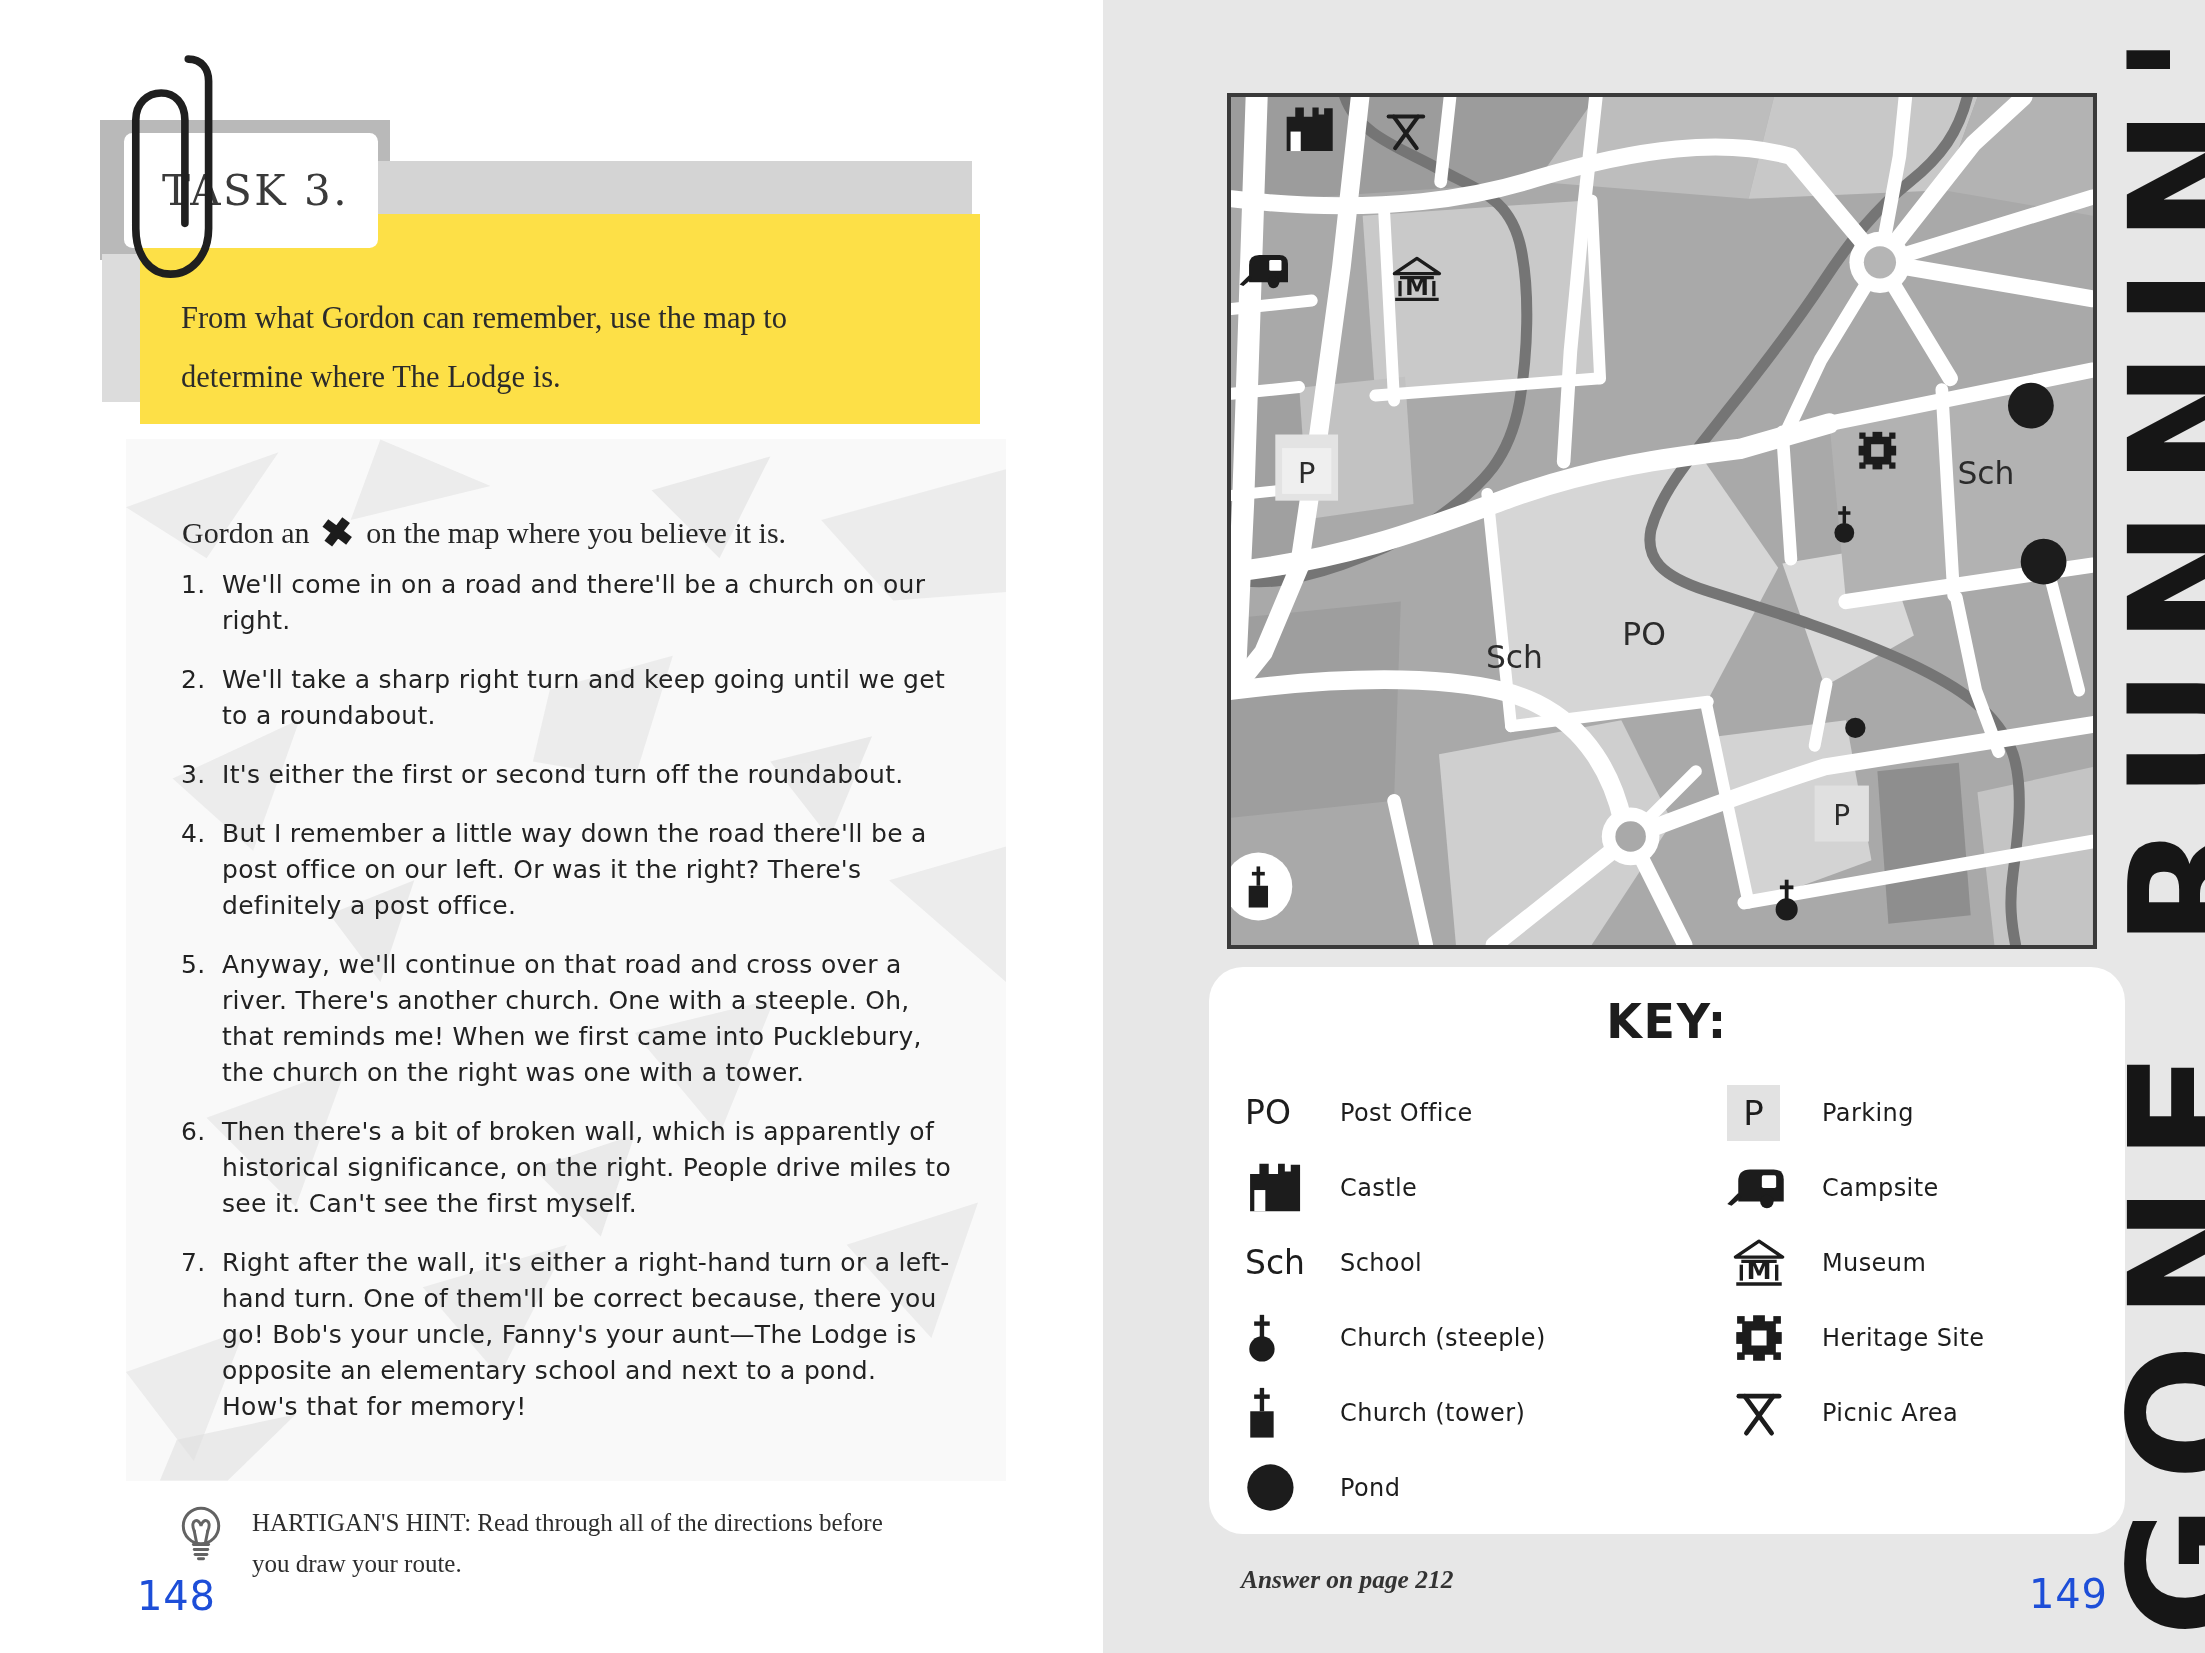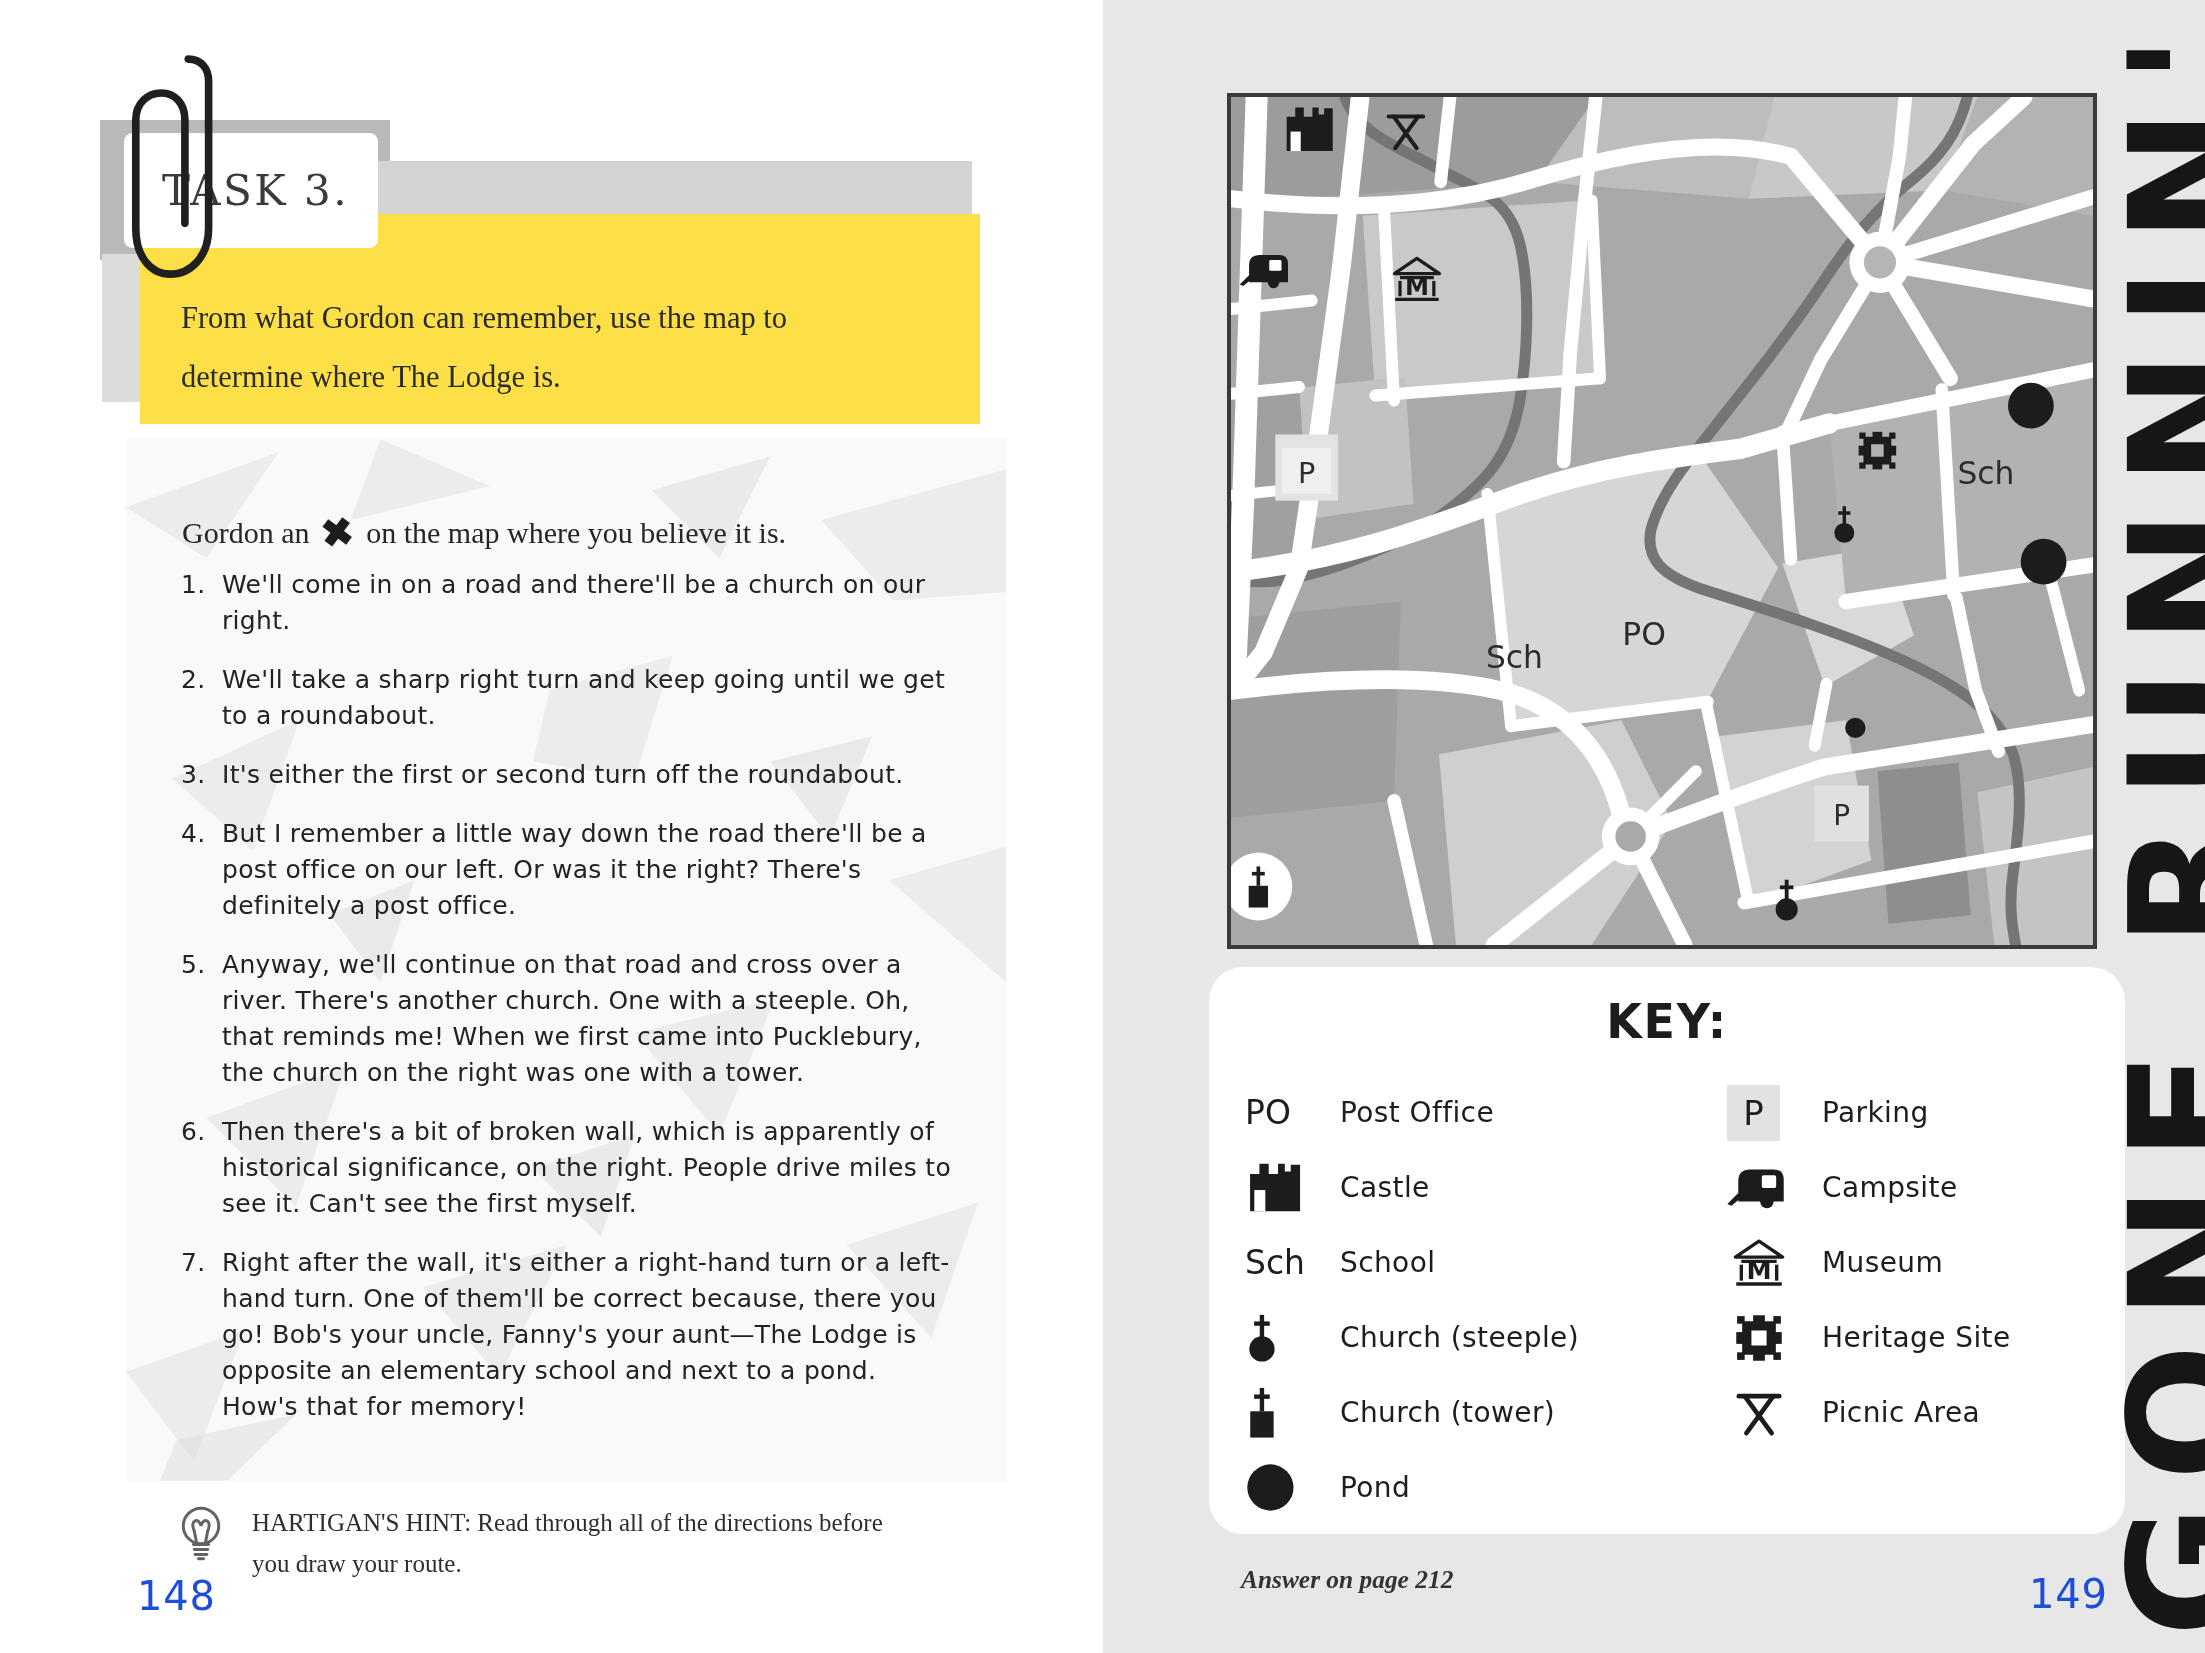--- a/index.html
+++ b/index.html
@@ -44,21 +44,21 @@
 
   .key-box{left:1209px;top:967px;width:916px;height:567px;background:#ffffff;border-radius:34px;}
   .key-title{left:1209px;top:994px;width:916px;text-align:center;font-size:46px;font-weight:bold;
              letter-spacing:1.7px;color:#1d1d1d;transform:scaleY(1.06);}
   .key-col{display:flex;flex-direction:column;}
   .key-col-left{left:1245px;top:1075px;width:458px;}
   .key-col-right{left:1727px;top:1075px;width:390px;}
   .key-row{display:flex;align-items:center;height:75px;}
   .key-ico{width:95px;flex:0 0 95px;display:flex;align-items:center;justify-content:flex-start;}
   .key-sym{font-size:33px;color:#1d1d1d;}
-  .key-label{font-size:28px;color:#1d1d1d;letter-spacing:0.4px;}
+  .key-label{font-size:24px;color:#1d1d1d;letter-spacing:0.4px;}
   .p-tile{width:53px;height:56px;background:#e2e2e2;display:flex;align-items:center;justify-content:center;
           font-size:34px;color:#1d1d1d;}
   .answer-note{left:1230px;top:1565px;font-family:"Liberation Serif","DejaVu Serif",serif;
                font-style:italic;font-weight:bold;font-size:25.4px;color:#333;margin-left:11px;}
 
   .edge-text{left:2095px;top:1637px;width:1612px;height:178px;transform-origin:0 0;
              transform:rotate(-90deg);font-size:161px;font-weight:bold;letter-spacing:24px;
              color:#161616;white-space:nowrap;font-family:"DejaVu Sans",sans-serif;}
 
   svg text{font-family:"DejaVu Sans",sans-serif;}

